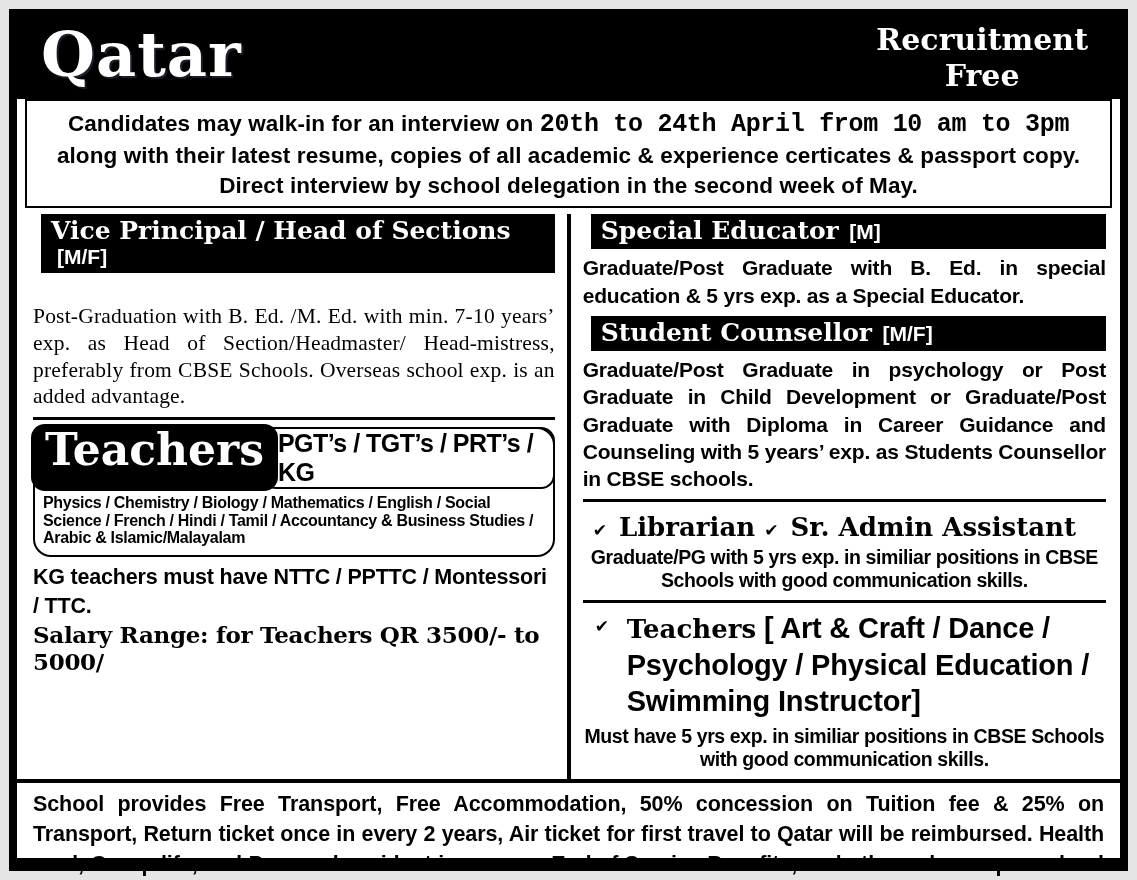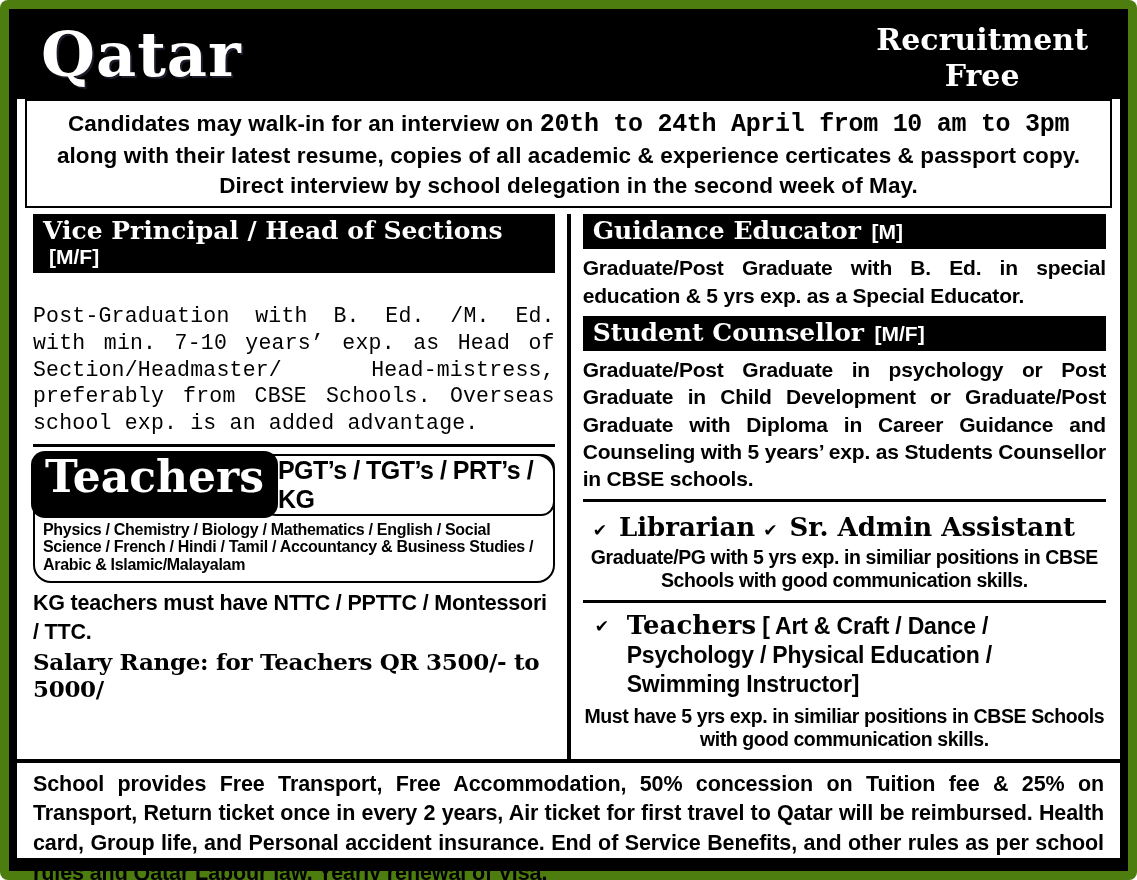--- a/index.html
+++ b/index.html
@@ -1,24 +1,23 @@
 <!DOCTYPE html>
 <html><head>
 <meta charset="utf-8">
 <style>
   * { box-sizing: border-box; margin: 0; padding: 0; }
   html,body { background:#fff; }
   .page {
     position: relative;
     width: 1137px; height: 880px;
-    background: #4d7c0f;
+    background: #e5e5e5;
     overflow: hidden;
     color: #000;
     font-family: "Liberation Sans", sans-serif;
-    border-radius: 8px;
   }
   .frame {
     position: absolute; inset: 9px;
     border: 8px solid #000;
     border-bottom-width: 13px;
     background: #fff;
     display: flex; flex-direction: column;
   }
   
   .top-band {
@@ -59,25 +58,26 @@
     font-family: Liberation Mono, monospace; font-weight: 900; font-size: 25px; letter-spacing: -0.3px;
   }
   
   .columns { display: flex; flex: 1 1 auto; padding-top: 6px; }
   .col-left  { width: 50.2%; padding: 0 12px 0 16px; border-right: 4px solid #000; }
   .col-right { flex: 1; padding: 0 14px 0 12px; }
   .section-bar {
     background: #000; color: #fff;
     padding: 2px 10px 4px;
     margin-bottom: 5px;
+    margin-left: 8px;
   }
   .section-bar .ttl { font-family: "DejaVu Serif", serif; font-weight: 900; font-size: 25px; }
   .section-bar .sfx { font-weight: bold; font-size: 21px; padding-left: 6px; font-family: "Liberation Sans", sans-serif; }
   .vp-desc {
-    font-family: Liberation Mono, monospace;
+    font-family: Liberation Serif, serif;
     font-size: 21.5px; line-height: 1.24;
     text-align: justify; letter-spacing: 0.2px;
     margin-bottom: 7px;
     margin-top: 30px;
   }
   .hr3 { border-top: 3px solid #000; margin: 4px 0 7px; }
   
   .teachers-wrap {
     border: 2px solid #000; border-radius: 18px;
     position: relative; margin: 2px 0 6px;
@@ -106,34 +106,34 @@
     padding: 3px 10px 8px 8px;
   }
   .notes { font-weight: bold; font-size: 21.5px; line-height: 1.34; letter-spacing: -0.2px; }
   .salary {
     font-family: "DejaVu Serif", serif; font-weight: 900;
     font-size: 23px; letter-spacing: -0.3px; margin-top: 1px;
   }
   
   .rc-desc { font-weight: bold; font-size: 21px; line-height: 1.3; letter-spacing: -0.2px; margin-bottom: 7px; text-align: justify; }
   .check-row {
-    display: flex; 
+    display: flex; justify-content: space-between;
     padding: 3px 30px 2px 10px; align-items: baseline; gap: 8px;
   }
   .check-item { font-family: "DejaVu Serif", serif; font-weight: 900; font-size: 26px; }
   .check-glyph { font-family: "DejaVu Sans", sans-serif; font-size: 17px; font-weight: bold; padding-right: 12px; }
   .small-center {
     text-align: center; font-weight: bold;
     font-size: 19.5px; line-height: 1.18; letter-spacing: -0.4px;
     margin: 2px 0 8px;
   }
   .oth-teachers { position: relative; padding-left: 44px; margin: 4px 0 6px; }
   .oth-teachers .check-glyph { position: absolute; left: 12px; top: 6px; }
   .oth-title { font-family: "DejaVu Serif", serif; font-weight: 900; font-size: 26px; }
-  .oth-bracket { font-weight: bold; font-size: 23px; letter-spacing: -0.2px; line-height: 1.25; }
+  .oth-bracket { font-weight: bold; font-size: 29px; letter-spacing: -0.2px; line-height: 1.25; }
   
   .hr4 { border-top: 4px solid #000; margin: 0; }
   .benefits {
     font-weight: bold; font-size: 21.5px; line-height: 1.38;
     letter-spacing: -0.1px; text-align: justify;
     padding: 7px 16px 7px;
     flex: 0 0 auto;
   }
 </style>
 </head>
@@ -175,21 +175,21 @@
           </div>
           <div class="subjects">Physics / Chemistry / Biology / Mathematics / English / Social Science / French / Hindi / Tamil / Accountancy &amp; Business Studies / Arabic &amp; Islamic/Malayalam</div>
         </div>
 
         <div class="notes">KG teachers must have NTTC / PPTTC / Montessori / TTC.</div>
         <div class="salary">Salary Range: for Teachers QR 3500/- to 5000/</div>
       </div>
 
       <div class="col-right">
         <div class="section-bar">
-          <span class="ttl">Guidance Educator</span>
+          <span class="ttl">Special Educator</span>
           <span class="sfx">[M]</span>
         </div>
         <div class="rc-desc">Graduate/Post Graduate with B. Ed. in special education &amp; 5 yrs exp. as a Special Educator.</div>
 
         <div class="section-bar">
           <span class="ttl">Student Counsellor</span>
           <span class="sfx">[M/F]</span>
         </div>
         <div class="rc-desc">Graduate/Post Graduate in psychology or Post Graduate in Child Development or Graduate/Post Graduate with Diploma in Career Guidance and Counseling with 5 years’ exp. as Students Counsellor in CBSE schools.</div>
 

